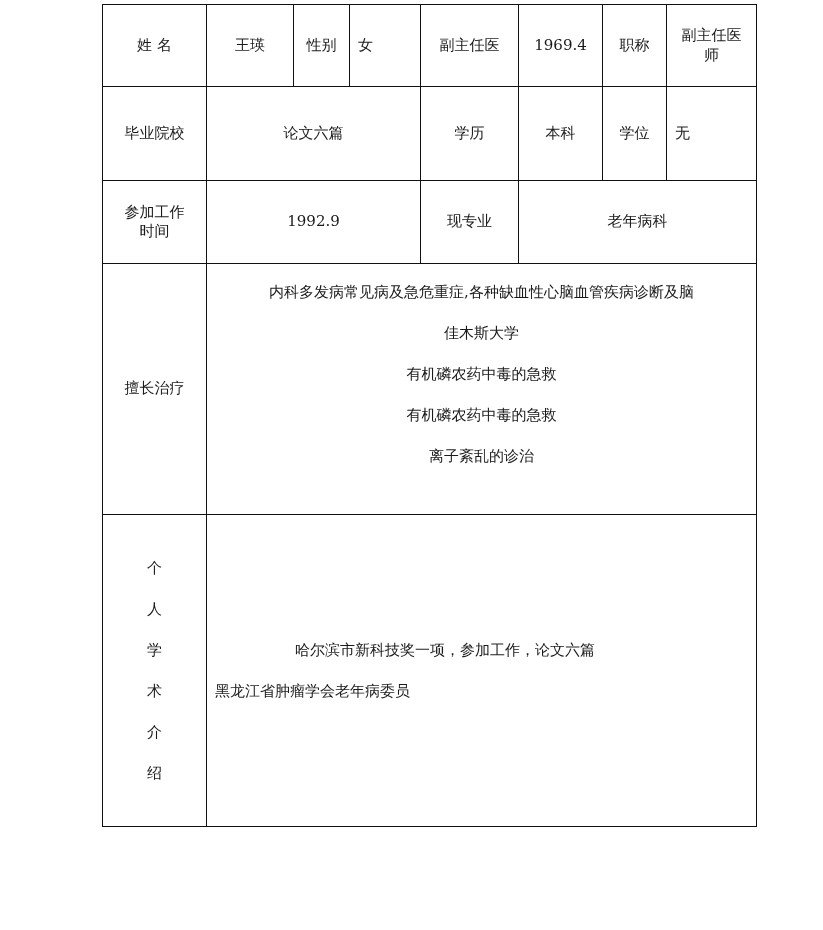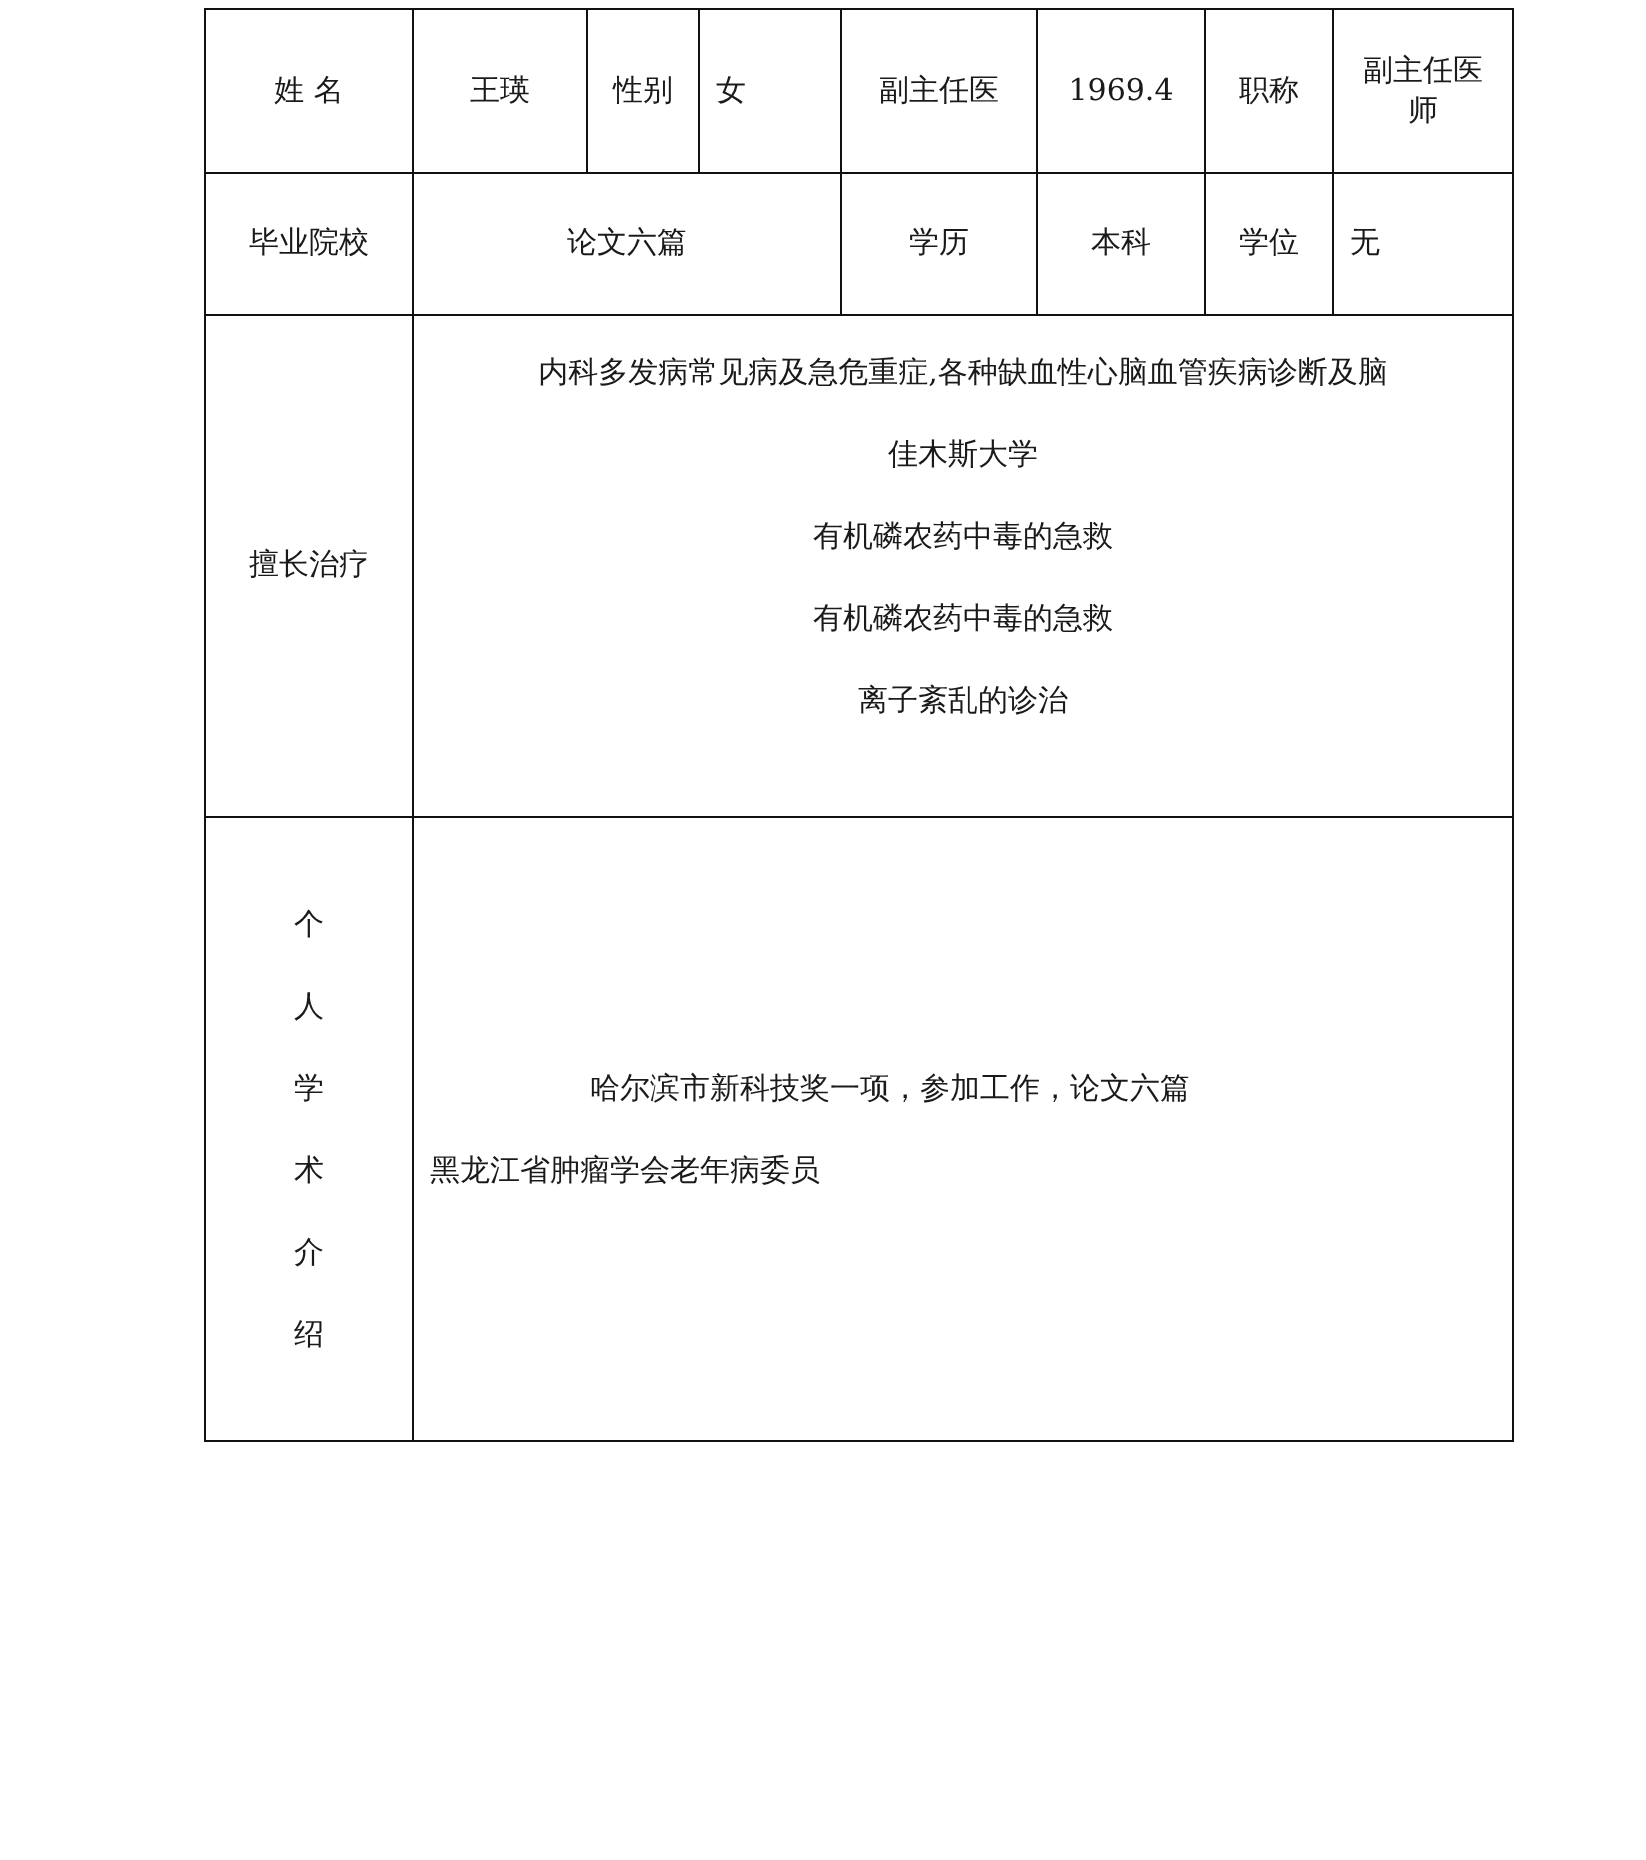--- a/index.html
+++ b/index.html
@@ -3,21 +3,21 @@
 <meta charset="utf-8">
 <style>
   html, body { margin:0; padding:0; background:#ffffff; }
   body { width:823px; height:930px; position:relative; overflow:hidden;
          font-family:"DejaVu Serif","Liberation Serif",serif; color:#1a1a1a; }
   table.form { position:absolute; left:102px; top:4px; border-collapse:collapse;
                table-layout:fixed; width:654px; }
   table.form td { border:1.5px solid #111; text-align:center; vertical-align:middle;
                   font-size:15px; padding:0; line-height:1.3; }
   .r1 { height:82px; }
-  .r2 { height:71px; }
+  .r2 { height:94px; }
   .r3 { height:83px; }
   .r4 { height:251px; }
   .r5 { height:312px; }
   .r6 { height:124px; }
   .left { text-align:left !important; padding-left:8px !important; }
   .two-line { line-height:40px; }
   .spec { vertical-align:top !important; padding-top:8px !important; }
   .spec div { line-height:41px; }
   .vert div { line-height:41px; }
   .intro { text-align:left !important; vertical-align:top !important; }
@@ -53,20 +53,29 @@
     </td>
   </tr>
   <tr class="r2">
     <td>毕业院校</td>
     <td colspan="3">论文六篇</td>
     <td>学历</td>
     <td>本科</td>
     <td>学位</td>
     <td class="left">无</td>
   </tr>
+  <tr class="r3">
+    <td class="two-line">
+      <div>参加工作</div>
+      <div>时间</div>
+    </td>
+    <td colspan="3">1992.9</td>
+    <td>现专业</td>
+    <td colspan="3">老年病科</td>
+  </tr>
   <tr class="r4">
     <td>擅长治疗</td>
     <td colspan="7" class="spec">
       <div>内科多发病常见病及急危重症,各种缺血性心脑血管疾病诊断及脑</div>
       <div>佳木斯大学</div>
       <div>有机磷农药中毒的急救</div>
       <div>有机磷农药中毒的急救</div>
       <div>离子紊乱的诊治</div>
     </td>
   </tr>

